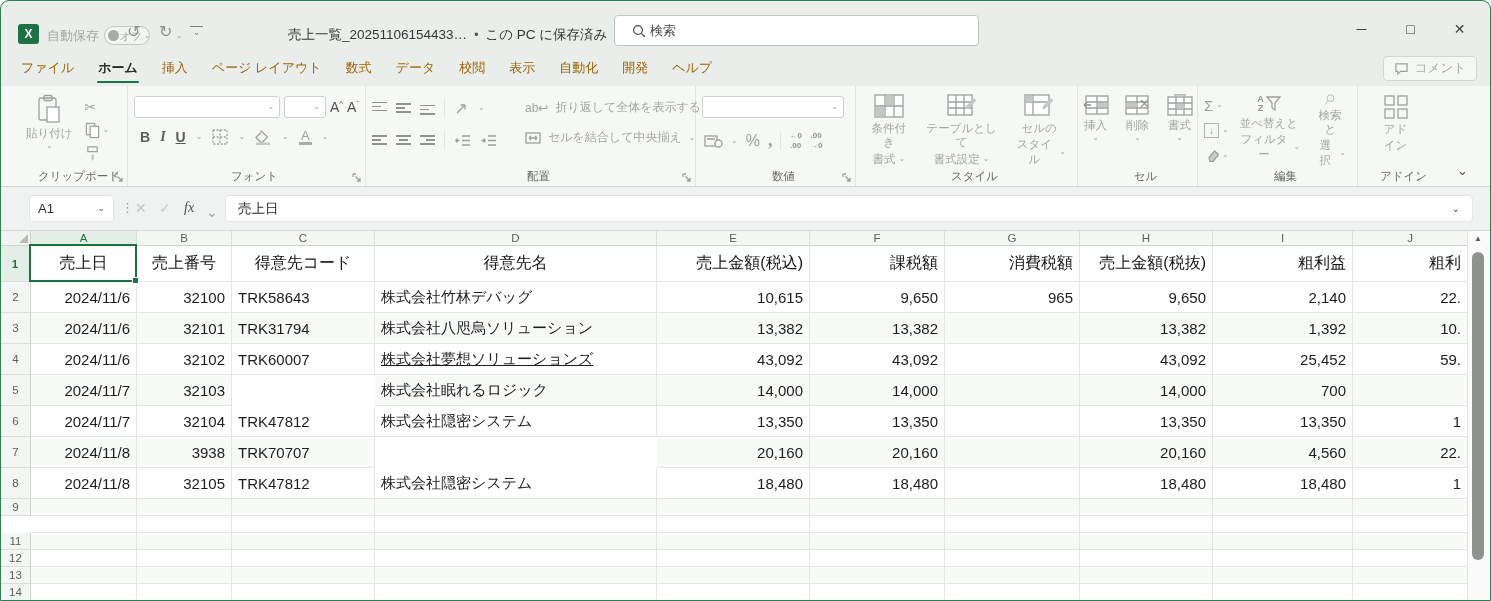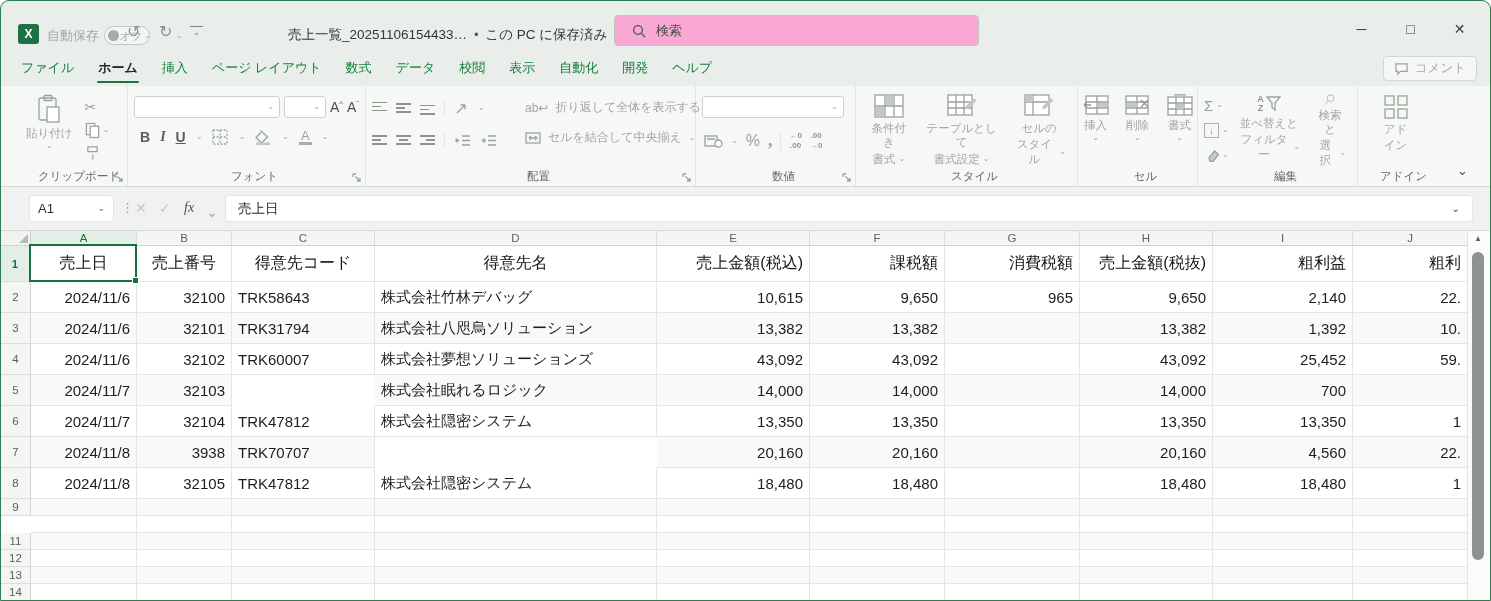--- a/index.html
+++ b/index.html
@@ -15,28 +15,28 @@
 .autosave-label { position:absolute; left:46px; top:26px; font-size:13px; color:#A4A8A5; }
 .toggle { position:absolute; left:103px; top:25px; width:46px; height:19px; border:1px solid #C2C6C3; border-radius:10px; background:#F3F5F3; }
 .toggle .knob { position:absolute; left:3px; top:3px; width:11px; height:11px; border-radius:50%; background:#A7ABA8; }
 .toggle .tlab { position:absolute; right:7px; top:2px; font-size:11px; color:#A4A8A5; }
 .qbtn { position:absolute; top:23px; font-size:16px; color:#8B8F8C; line-height:1; }
 .qchev { position:absolute; top:30px; font-size:8px; color:#A9ADAA; }
 .qatc { position:absolute; left:189px; top:25px; width:13px; border-top:1.5px solid #7E827F; text-align:center; font-size:9px; color:#7E827F; line-height:10px; }
 .doc-title { position:absolute; left:287px; top:25px; display:flex; align-items:center; gap:7px; font-size:13.5px; color:#333735; white-space:nowrap; }
 .doc-title .dot { color:#4C504D; font-size:12px; }
 .doc-title .dchev { font-size:10px; color:#3A3E3B; }
-.searchbox { position:absolute; left:613px; top:14px; width:365px; height:31px; background:#f9a8d4;
-  border:1px solid #C0C5C1; border-radius:4px; display:flex; align-items:center; gap:10px; padding-left:17px; font-size:13px; color:#44484５; color:#444845; }
+.searchbox { position:absolute; left:613px; top:14px; width:365px; height:31px; background:#ffffff;
+  border:1px solid #C0C5C1; border-radius:4px; display:flex; align-items:center; gap:4px; padding-left:17px; font-size:13px; color:#44484５; color:#444845; }
 .wctrls { position:absolute; right:6px; top:10px; display:flex; }
 .wbtn { width:49px; height:36px; display:flex; align-items:center; justify-content:center; font-size:14px; color:#3B3F3C; }
 
 
 .tabrow { position:absolute; top:52px; left:0; width:100%; height:33px; display:flex; align-items:flex-end; padding-left:8px; }
-.tab { padding:7px 12px 9px; font-size:13px; color:#15803d; position:relative; white-space:nowrap; }
+.tab { padding:7px 12px 9px; font-size:13px; color:#a16207; position:relative; white-space:nowrap; }
 .tab.active { font-weight:700; color:#272B28; }
 .tab.active::after { content:""; position:absolute; left:11px; right:11px; bottom:3px; height:2.5px; background:#1A7340; border-radius:2px; }
 .comment-btn { position:absolute; right:13px; bottom:5px; height:25px; border:1px solid #D3D7D4; border-radius:4px;
   background:#F5F7F5; display:flex; align-items:center; gap:6px; padding:0 10px; font-size:12.5px; color:#A7ABA8; }
 
 
 .ribbon { position:absolute; top:85px; left:0; width:100%; height:101px; background:#F6F8F6;
   border-bottom:1px solid #D4D8D5; display:flex; padding-left:14px; }
 .rgroup { position:relative; height:100%; border-right:1px solid #E2E6E3; padding:6px 6px 17px; flex:none; }
 .glabel { position:absolute; bottom:2px; left:16px; right:0; text-align:center; font-size:11.5px; color:#646865; }
@@ -554,21 +554,21 @@
       <div class="cell band ar" style="left: 656px; top: 82px; width: 153px; height: 31px;">13,382</div>
       <div class="cell band ar" style="left: 809px; top: 82px; width: 135px; height: 31px;">13,382</div>
       <div class="cell band ar" style="left: 944px; top: 82px; width: 135px; height: 31px;"></div>
       <div class="cell band ar" style="left: 1079px; top: 82px; width: 133px; height: 31px;">13,382</div>
       <div class="cell band ar" style="left: 1212px; top: 82px; width: 140px; height: 31px;">1,392</div>
       <div class="cell band ar" style="left: 1352px; top: 82px; width: 115px; height: 31px;">10.</div>
       <div class="rowh" style="left: 0px; top: 113px; width: 30px; height: 31px;">4</div>
       <div class="cell ar" style="left: 30px; top: 113px; width: 106px; height: 31px;">2024/11/6</div>
       <div class="cell ar" style="left: 136px; top: 113px; width: 95px; height: 31px;">32102</div>
       <div class="cell al" style="left: 231px; top: 113px; width: 143px; height: 31px;">TRK60007</div>
-      <div class="cell al" style="left: 374px; top: 113px; width: 282px; height: 31px;">株式会社夢想ソリューションズ</div>
+      <div class="cell al" style="left: 374px; top: 113px; width: 282px; height: 31px; text-decoration: underline;">株式会社夢想ソリューションズ</div>
       <div class="cell ar" style="left: 656px; top: 113px; width: 153px; height: 31px;">43,092</div>
       <div class="cell ar" style="left: 809px; top: 113px; width: 135px; height: 31px;">43,092</div>
       <div class="cell ar" style="left: 944px; top: 113px; width: 135px; height: 31px;"></div>
       <div class="cell ar" style="left: 1079px; top: 113px; width: 133px; height: 31px;">43,092</div>
       <div class="cell ar" style="left: 1212px; top: 113px; width: 140px; height: 31px;">25,452</div>
       <div class="cell ar" style="left: 1352px; top: 113px; width: 115px; height: 31px;">59.</div>
       <div class="rowh" style="left: 0px; top: 144px; width: 30px; height: 31px;">5</div>
       <div class="cell band ar" style="left: 30px; top: 144px; width: 106px; height: 31px;">2024/11/7</div>
       <div class="cell band ar" style="left: 136px; top: 144px; width: 95px; height: 31px;">32103</div>
       <div class="cell band al" style="left: 374px; top: 144px; width: 282px; height: 31px;">株式会社眠れるロジック</div>

